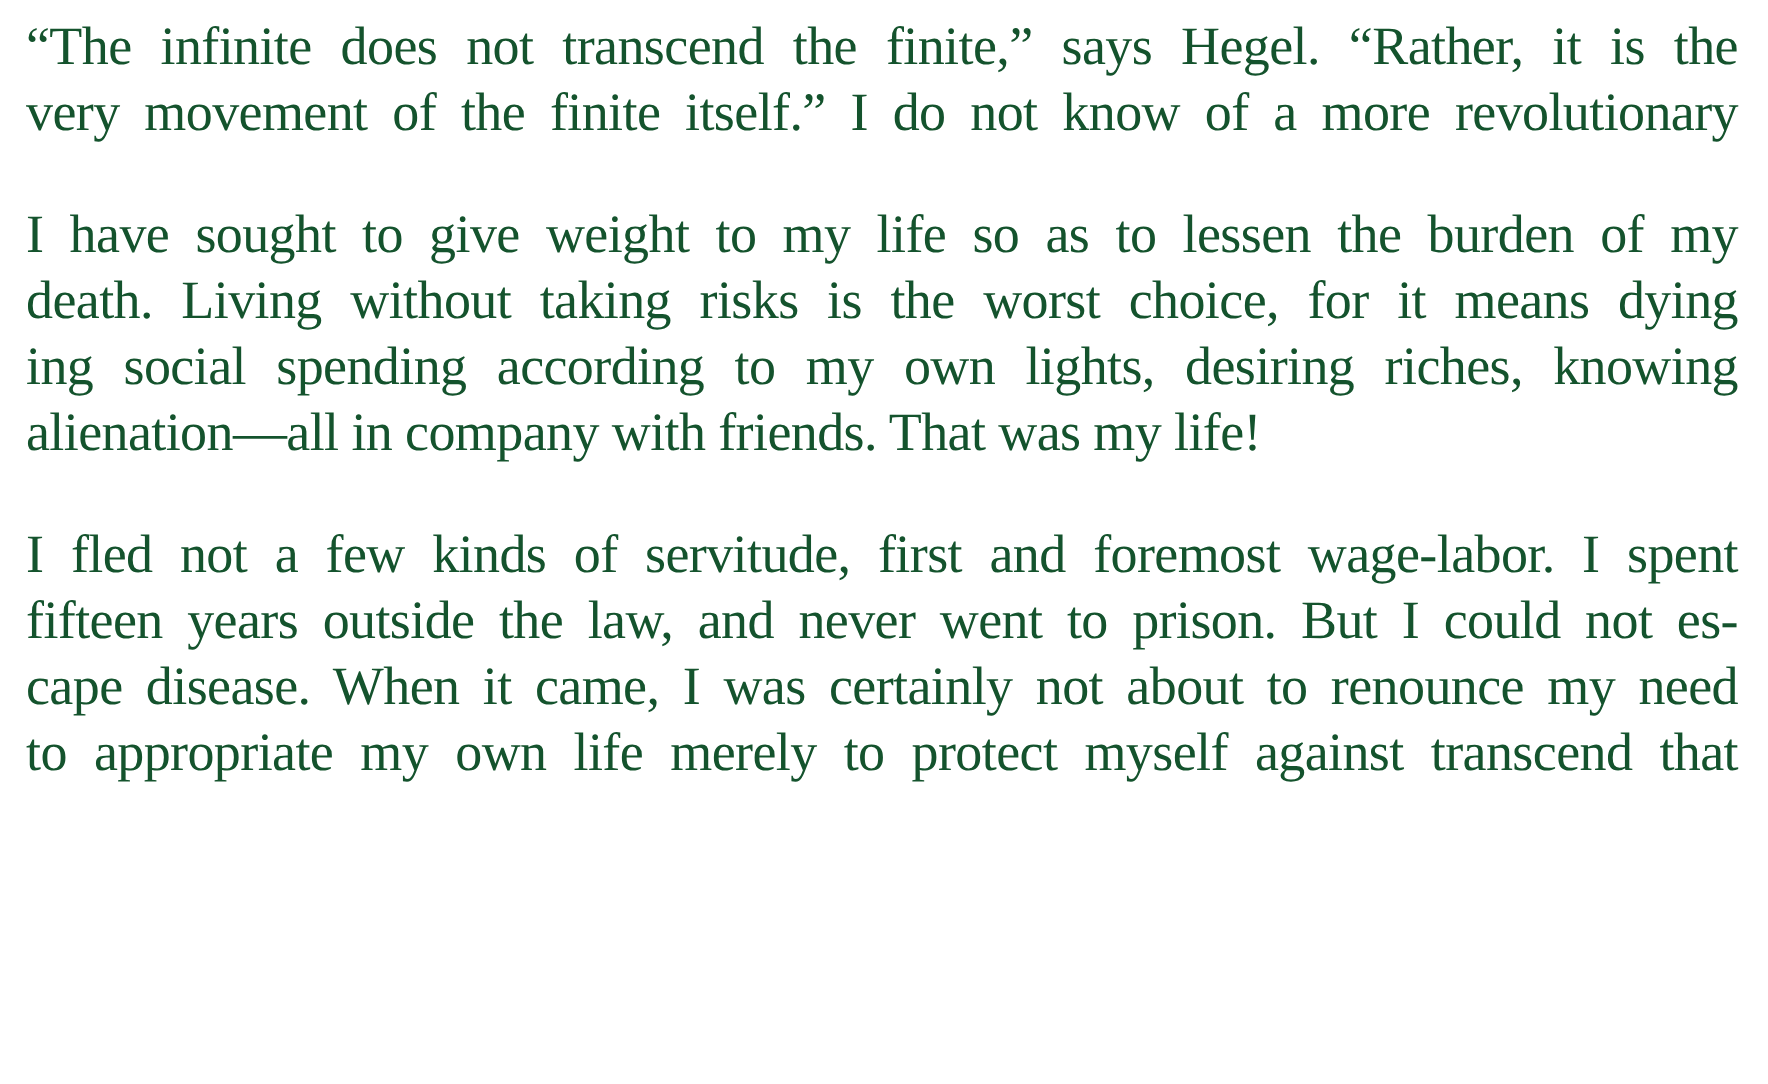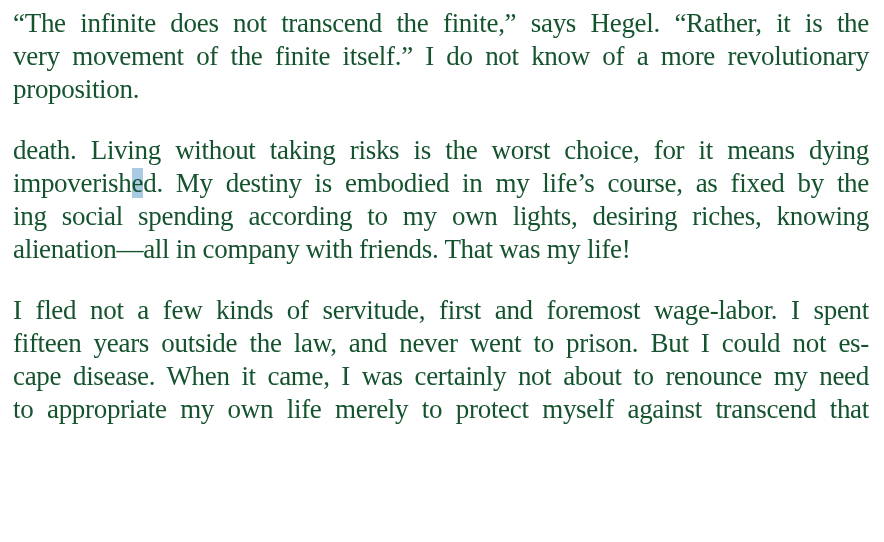--- a/index.html
+++ b/index.html
@@ -43,26 +43,25 @@
   }
 </style>
 </head>
 <body>
 
 <main class="page">
 
   <div class="para">
     <div class="line">“The infinite does not transcend the finite,” says Hegel. “Rather, it is the</div>
     <div class="line">very movement of the finite itself.” I do not know of a more revolutionary</div>
-    <div class="line line--last">proposition.</div>
   </div>
 
   <div class="para">
+    <div class="line">I have sought to give weight to my life so as to lessen the burden of my</div>
     <div class="line">death. Living without taking risks is the worst choice, for it means dying</div>
-    <div class="line"><span>impoverish</span><span class="sel">e</span><span>d. My destiny is embodied in my life’s course, as fixed by the</span></div>
     <div class="line">ing social spending according to my own lights, desiring riches, knowing</div>
     <div class="line line--last">alienation—all in company with friends. That was my life!</div>
   </div>
 
   <div class="para">
     <div class="line">I fled not a few kinds of servitude, first and foremost wage-labor. I spent</div>
     <div class="line">fifteen years outside the law, and never went to prison. But I could not es-</div>
     <div class="line">cape disease. When it came, I was certainly not about to renounce my need</div>
     <div class="line">to appropriate my own life merely to protect myself against transcend that</div>
   </div>

